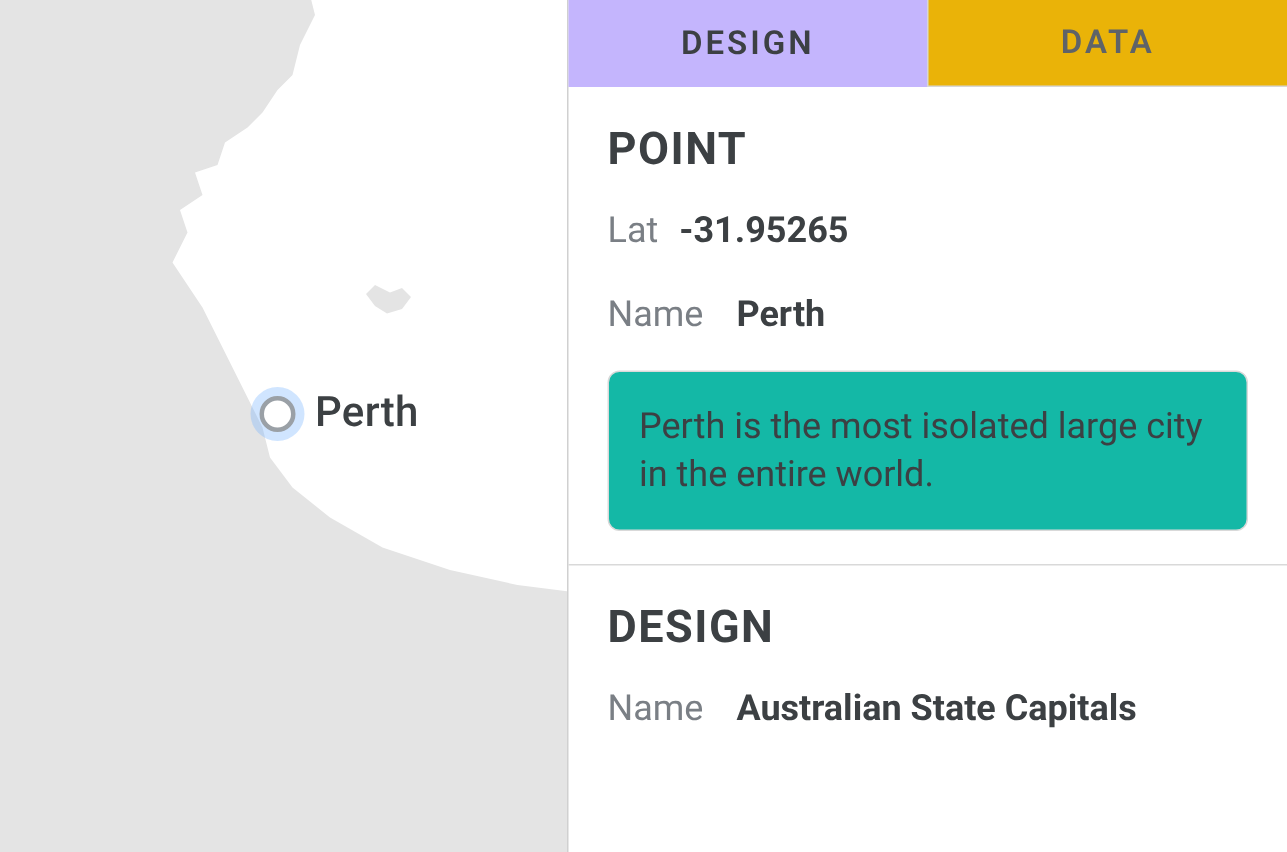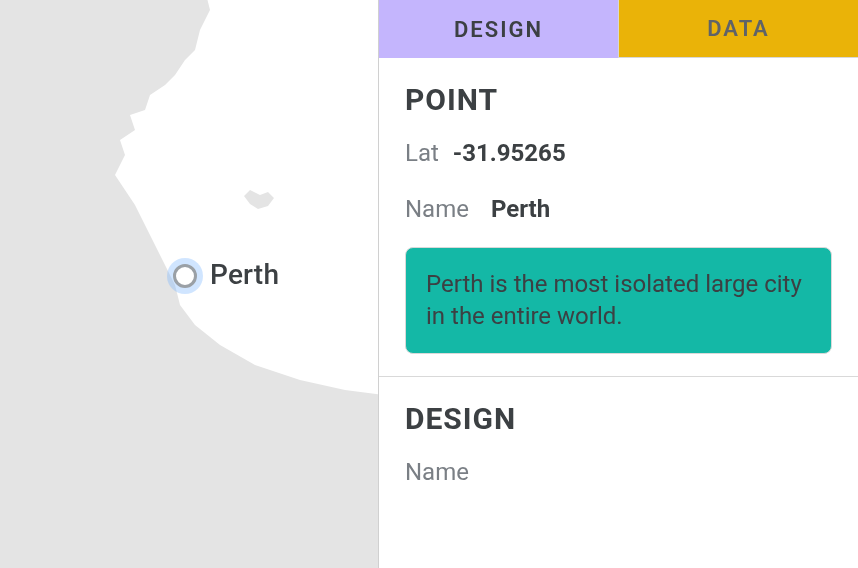--- a/index.html
+++ b/index.html
@@ -95,17 +95,18 @@
 
       <div class="desc-box">Perth is the most isolated large city in the entire world.</div>
     </div>
 
     <div class="divider"></div>
 
     <div class="section">
       <div class="section-title">DESIGN</div>
       <div class="kv-row name-row">
         <span class="kv-label">Name</span>
+        <span class="kv-value">Australian State Capitals</span>
       </div>
     </div>
   </div>
 
 </div>
 
 </body></html>

